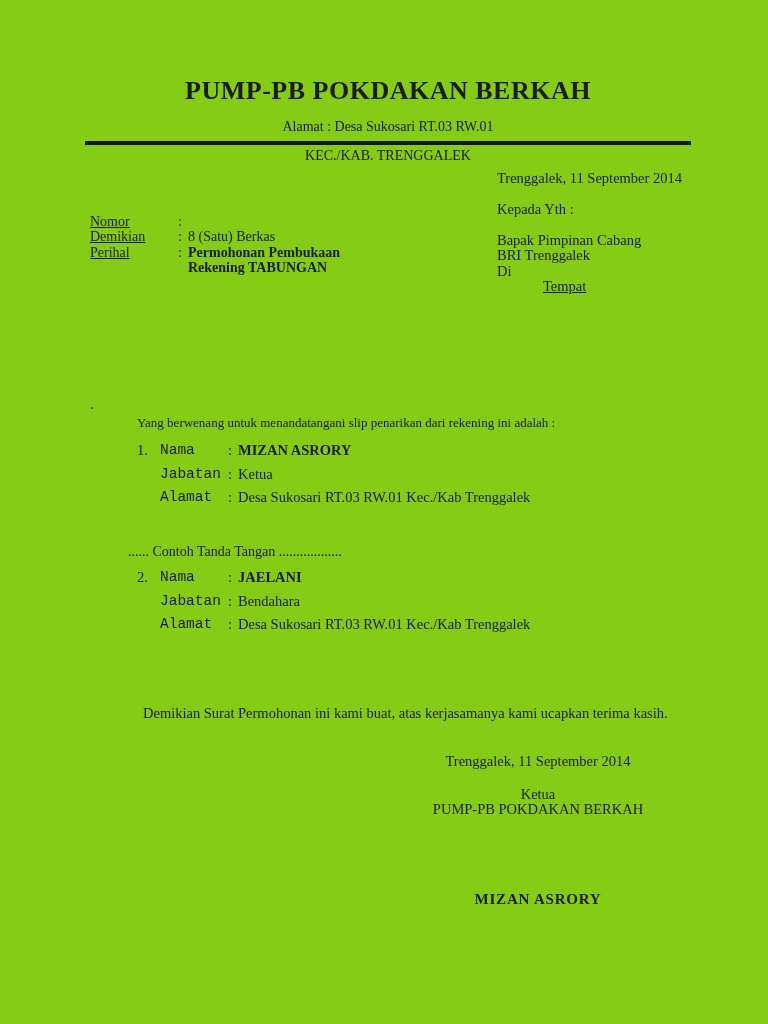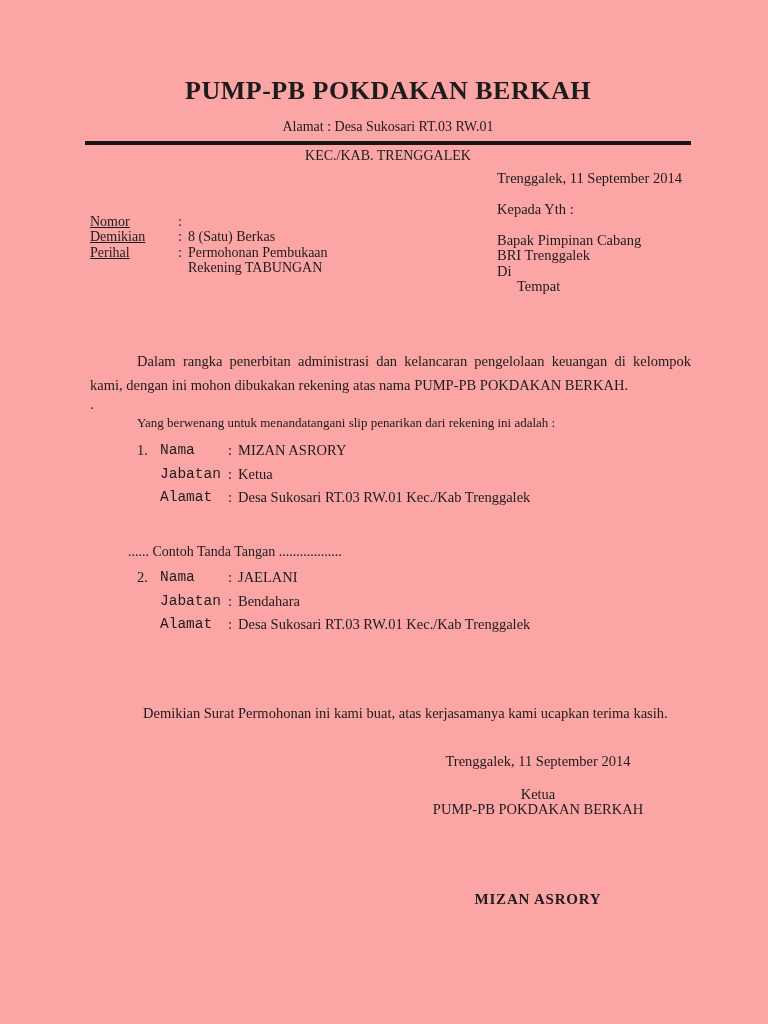--- a/index.html
+++ b/index.html
@@ -1,39 +1,39 @@
 <!DOCTYPE html>
 <html><head>
 <meta charset="utf-8">
 <style>
   * { margin: 0; padding: 0; box-sizing: border-box; }
   html, body { background: #ffffff; }
   .page {
     position: relative;
     width: 768px;
     height: 1024px;
-    background: #fca5a5;
+    background: #84cc16;
     font-family: "Liberation Serif", serif;
     color: #1c1c1c;
     overflow: hidden;
   }
   .abs { position: absolute; }
-  .b { font-weight: normal; }
+  .b { font-weight: bold; }
 
   
   .letterhead { left: 85px; top: 76px; width: 606px; text-align: center; }
   .org-title { font-size: 26px; font-weight: bold; line-height: 29px; letter-spacing: 0.5px; }
   .lh-addr { font-size: 14px; line-height: 15px; margin-top: 14px; }
   .rule { left: 85px; top: 141px; width: 606px; height: 4px; background: #161616; }
 
   
   .dateline { left: 497px; top: 170px; font-size: 14.5px; }
   .recipient { left: 497px; top: 202px; font-size: 14.5px; line-height: 15.6px; }
   .recipient .gap { height: 15px; }
-  .tempat { margin-left: 20px; }
+  .tempat { margin-left: 46px; text-decoration: underline; }
 
   
   .meta { left: 90px; top: 214px; font-size: 14px; line-height: 15.3px; }
   .meta-row { display: flex; align-items: flex-start; }
   .meta-label { width: 88px; flex: none; text-decoration: underline; }
   .colon-cell { width: 10px; flex: none; }
 
   
   .opening { left: 90px; top: 350px; width: 601px; font-size: 14.5px; line-height: 23.8px; text-align: justify; text-indent: 47px; }
   .stray-period { left: 90px; top: 396px; font-size: 14.5px; }
@@ -91,24 +91,20 @@
     <div class="meta-row">
       <span class="meta-label">Perihal</span>
       <span class="colon-cell">:</span>
       <span class="b">
         <span style="display:block">Permohonan Pembukaan</span>
         <span style="display:block">Rekening TABUNGAN</span>
       </span>
     </div>
   </div>
 
-  <div class="abs opening">
-    <span>Dalam rangka penerbitan administrasi dan kelancaran pengelolaan keuangan di kelompok kami, dengan ini mohon dibukakan rekening atas nama</span>
-    <span class="b">PUMP-PB POKDAKAN BERKAH.</span>
-  </div>
   <div class="abs stray-period">.</div>
 
   <div class="abs auth-intro">Yang berwenang untuk menandatangani slip penarikan dari rekening ini adalah :</div>
 
   <div class="abs sig-item sig-item-1">
     <div class="sig-row">
       <span class="sig-num">1.</span>
       <span class="sig-label">Nama</span>
       <span class="colon-cell">:</span>
       <span class="b">MIZAN ASRORY</span>

